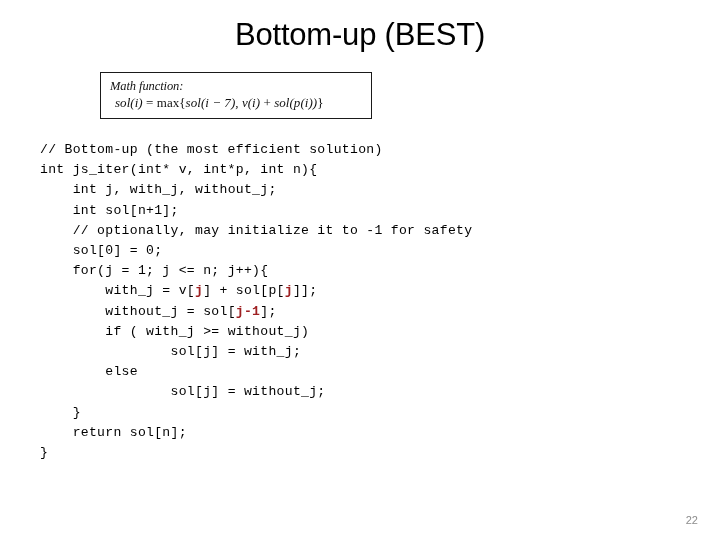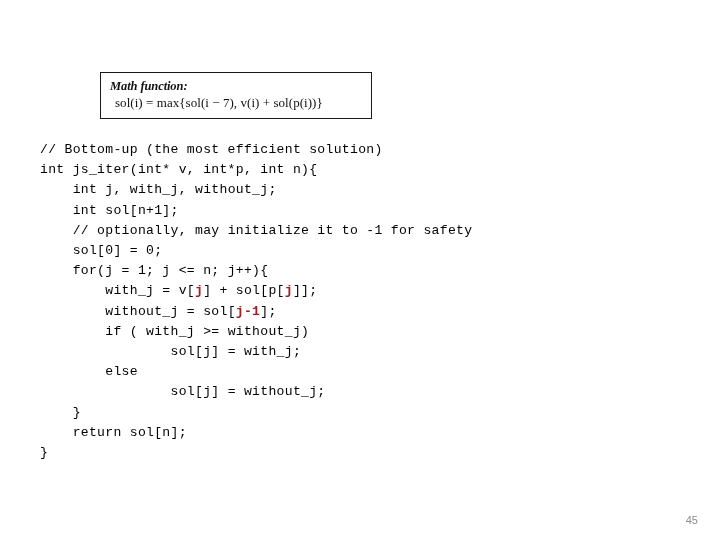--- a/index.html
+++ b/index.html
@@ -51,35 +51,35 @@
     font-family: "Liberation Serif", serif;
   }
   .math-line {
     font-family: "Liberation Serif", serif;
     color: #111111;
     white-space: nowrap;
     line-height: 1.24;
   }
   .math-heading {
     font-style: italic;
-    font-weight: bold;
+    font-weight: normal;
     font-size: 12.5px;
     letter-spacing: -0.1px;
   }
   .math-eq1 {
     font-style: italic;
     font-size: 13.5px;
     letter-spacing: 0.1px;
   }
   .math-eq2 {
     font-size: 13px;
     padding-left: 5px;
     letter-spacing: 0.05px;
   }
-  .math-eq2 .it { }
+  .math-eq2 .it { font-style: italic; }
   .math-eq2 .rm { font-style: normal; }
 
   
   .code-block {
     position: absolute;
     left: 40px;
     top: 140px;
     width: 640px;
     font-family: "Liberation Mono", "DejaVu Sans Mono", monospace;
     font-size: 13.1px;
@@ -105,25 +105,26 @@
     font-family: "Liberation Sans", sans-serif;
     font-size: 11px;
     color: #8c8c8c;
   }
 </style>
 </head>
 <body>
 
 <div class="slide">
 
+  <div class="slide-title">Bottom-up (BEST)</div>
 
   <div class="math-box">
     <div class="math-line math-heading">Math function:</div>
     <div class="math-line math-eq2">
       <span class="it">sol(i)</span><span class="rm"> = </span><span class="rm">max</span><span class="rm">{</span><span class="it">sol(i − 7)</span><span class="rm">, </span><span class="it">v(i)</span><span class="rm"> + </span><span class="it">sol(p(i))</span><span class="rm">}</span>
     </div>
   </div>
 
   <div class="code-block" id="code-block"><div class="code-line"><span>// Bottom-up (the most efficient solution)</span></div><div class="code-line"><span>int js_iter(int* v, int*p, int n){</span></div><div class="code-line">    <span>int j, with_j, without_j;</span></div><div class="code-line">    <span>int sol[n+1];</span></div><div class="code-line">    <span>// optionally, may initialize it to -1 for safety</span></div><div class="code-line">    <span>sol[0] = 0;</span></div><div class="code-line">    <span>for(j = 1; j &lt;= n; j++){</span></div><div class="code-line">        <span>with_j = v[</span><span class="hl">j</span><span>] + sol[p[</span><span class="hl">j</span><span>]];</span></div><div class="code-line">        <span>without_j = sol[</span><span class="hl">j-1</span><span>];</span></div><div class="code-line">        <span>if ( with_j &gt;= without_j)</span></div><div class="code-line">                <span>sol[j] = with_j;</span></div><div class="code-line">        <span>else</span></div><div class="code-line">                <span>sol[j] = without_j;</span></div><div class="code-line">    <span>}</span></div><div class="code-line">    <span>return sol[n];</span></div><div class="code-line"><span>}</span></div></div>
 
-  <div class="page-number">45</div>
+  <div class="page-number">22</div>
 
 </div>
 
 </body></html>

